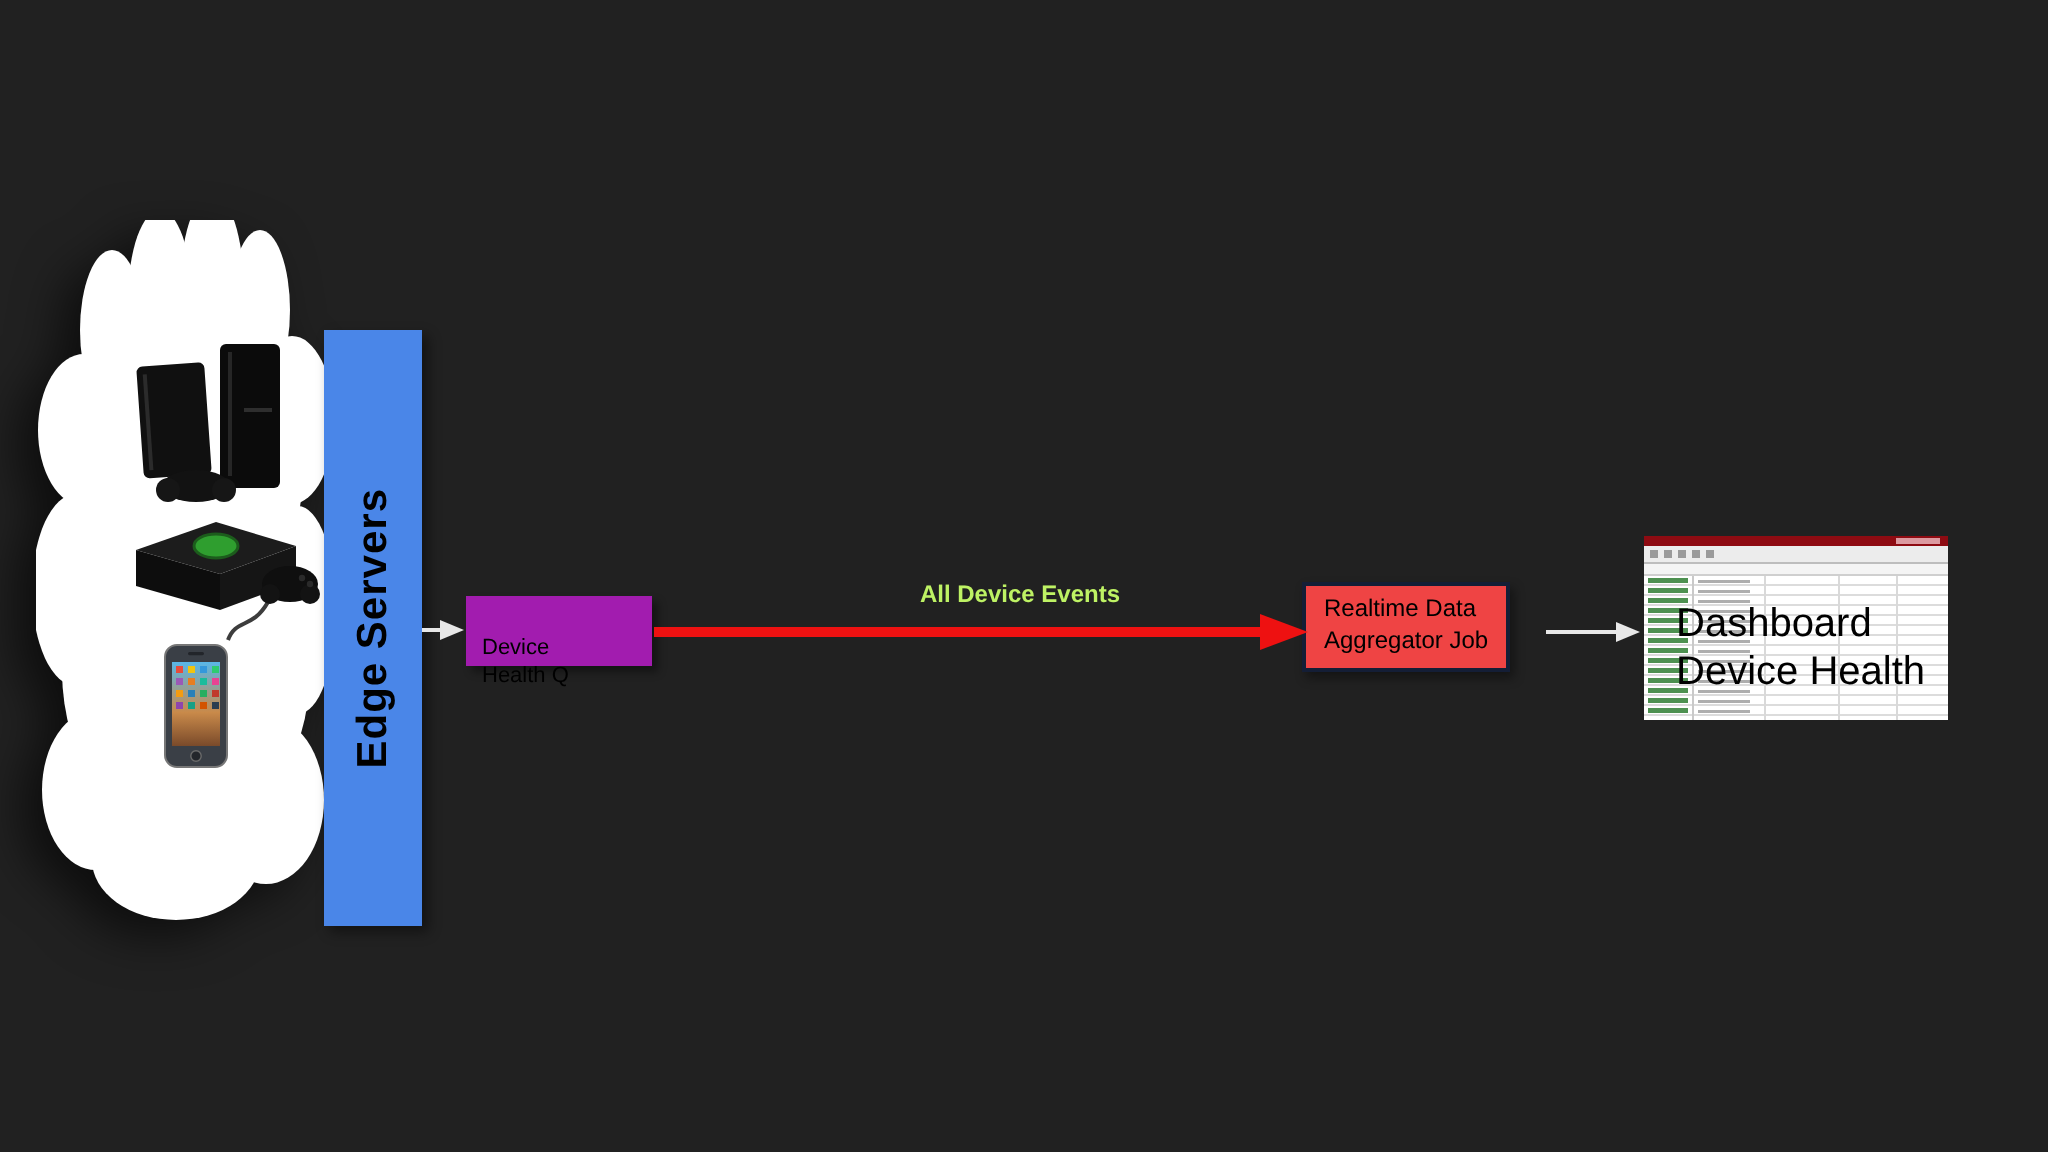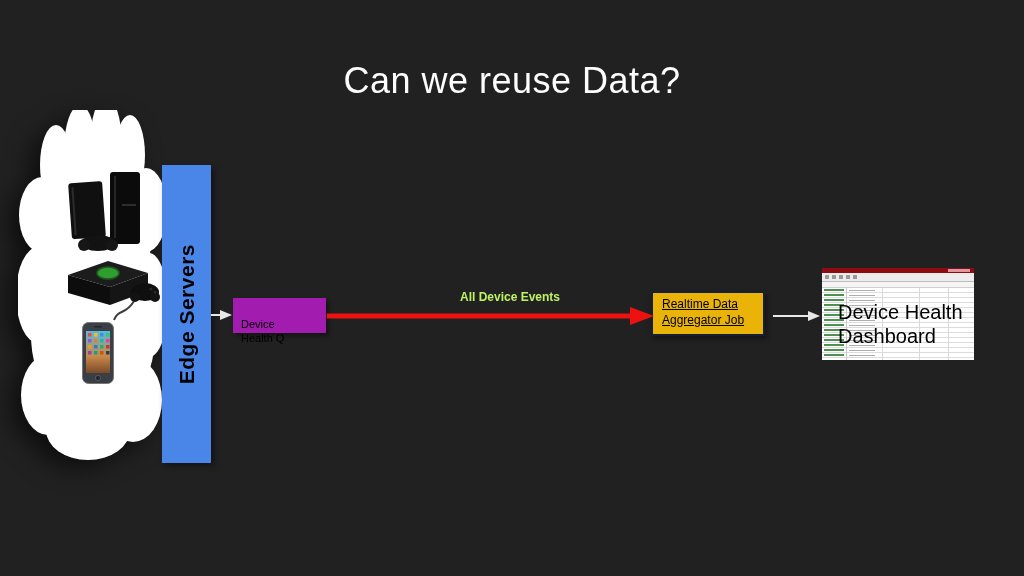--- a/index.html
+++ b/index.html
@@ -32,24 +32,23 @@
   
   .arrows{position:absolute;left:0;top:0;z-index:3;pointer-events:none;}
   
   .box{box-sizing:border-box;color:#000;z-index:2;position:absolute;}
   .q-box{
     left:233px;top:298px;width:93px;height:35px;background:#a21caf;
     font-size:11px;line-height:1.3;padding:19px 0 0 8px;
     box-shadow:3px 3px 4px rgba(0,0,0,.4);
   }
   .agg-box{
-    left:651px;top:291px;width:114px;height:45px;background:#eab308;
+    left:651px;top:291px;width:104px;height:45px;background:#ef4444;
     border:2px solid #141e36;font-size:12px;line-height:1.3;padding:4px 0 0 9px;
     box-shadow:2px 3px 5px rgba(0,0,0,.4);
-    text-decoration:underline;
   }
   .flow-label{
     position:absolute;left:430px;top:290px;width:160px;text-align:center;
     color:#bef264;font-size:12px;font-weight:700;z-index:2;
   }
   
   .dash{
     position:absolute;left:822px;top:268px;width:152px;height:92px;
     background:#fff;z-index:2;
   }
@@ -86,21 +85,20 @@
   .dash-label{
     position:absolute;left:838px;top:300px;z-index:4;
     color:#000;font-size:20px;line-height:1.2;font-weight:400;white-space:nowrap;
   }
 </style>
 </head>
 <body>
 
 <div class="slide">
 
-  <h1 class="title">Can we reuse Data?</h1>
 
   <div class="cloud-wrap">
     <svg class="cloud-svg" width="152" height="352" viewBox="0 0 152 352">
       <g fill="#ffffff">
         <ellipse cx="38" cy="55" rx="16" ry="40"></ellipse>
         <ellipse cx="62" cy="40" rx="16" ry="45"></ellipse>
         <ellipse cx="88" cy="35" rx="16" ry="48"></ellipse>
         <ellipse cx="112" cy="45" rx="15" ry="40"></ellipse>
         <ellipse cx="24" cy="105" rx="23" ry="38"></ellipse>
         <ellipse cx="128" cy="100" rx="21" ry="42"></ellipse>
@@ -192,22 +190,22 @@
   <div class="dash">
     <div class="dash-titlebar"></div>
     <div class="dash-toolbar"></div>
     <div class="dash-header"></div>
     <div class="dash-body">
       <div class="dash-leftcol"></div>
       <div class="dash-col2"></div>
     </div>
   </div>
   <div class="dash-label">
+    <div>Dashboard</div>
     <div>Device Health</div>
-    <div>Dashboard</div>
   </div>
 
   <svg class="arrows" width="1024" height="576" viewBox="0 0 1024 576">
     <defs>
       <marker id="mw" markerUnits="userSpaceOnUse" markerWidth="14" markerHeight="12" refX="1" refY="5" orient="auto">
         <polygon points="0,0 12,5 0,10" fill="#e8e8e8"></polygon>
       </marker>
       <marker id="mr" markerUnits="userSpaceOnUse" markerWidth="28" markerHeight="22" refX="1" refY="9" orient="auto">
         <polygon points="0,0 24,9 0,18" fill="#ee1111"></polygon>
       </marker>

